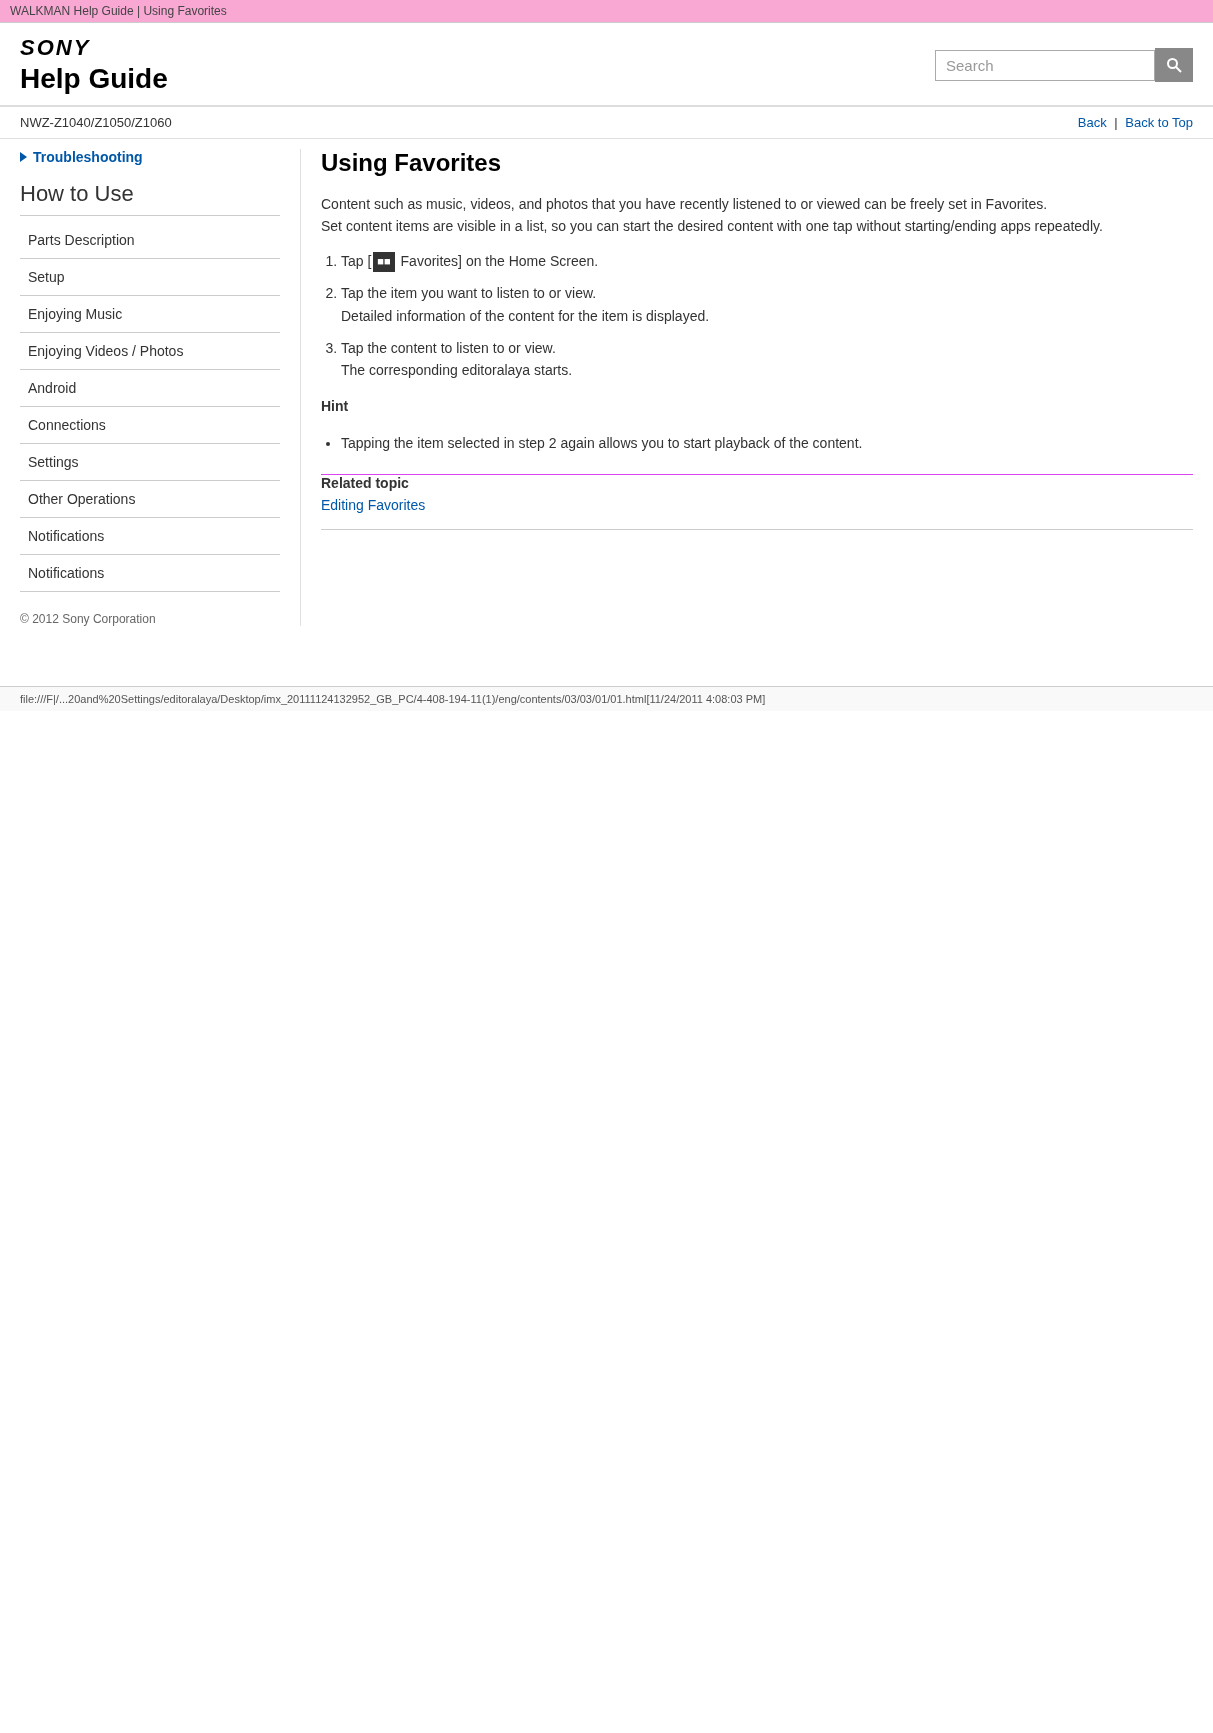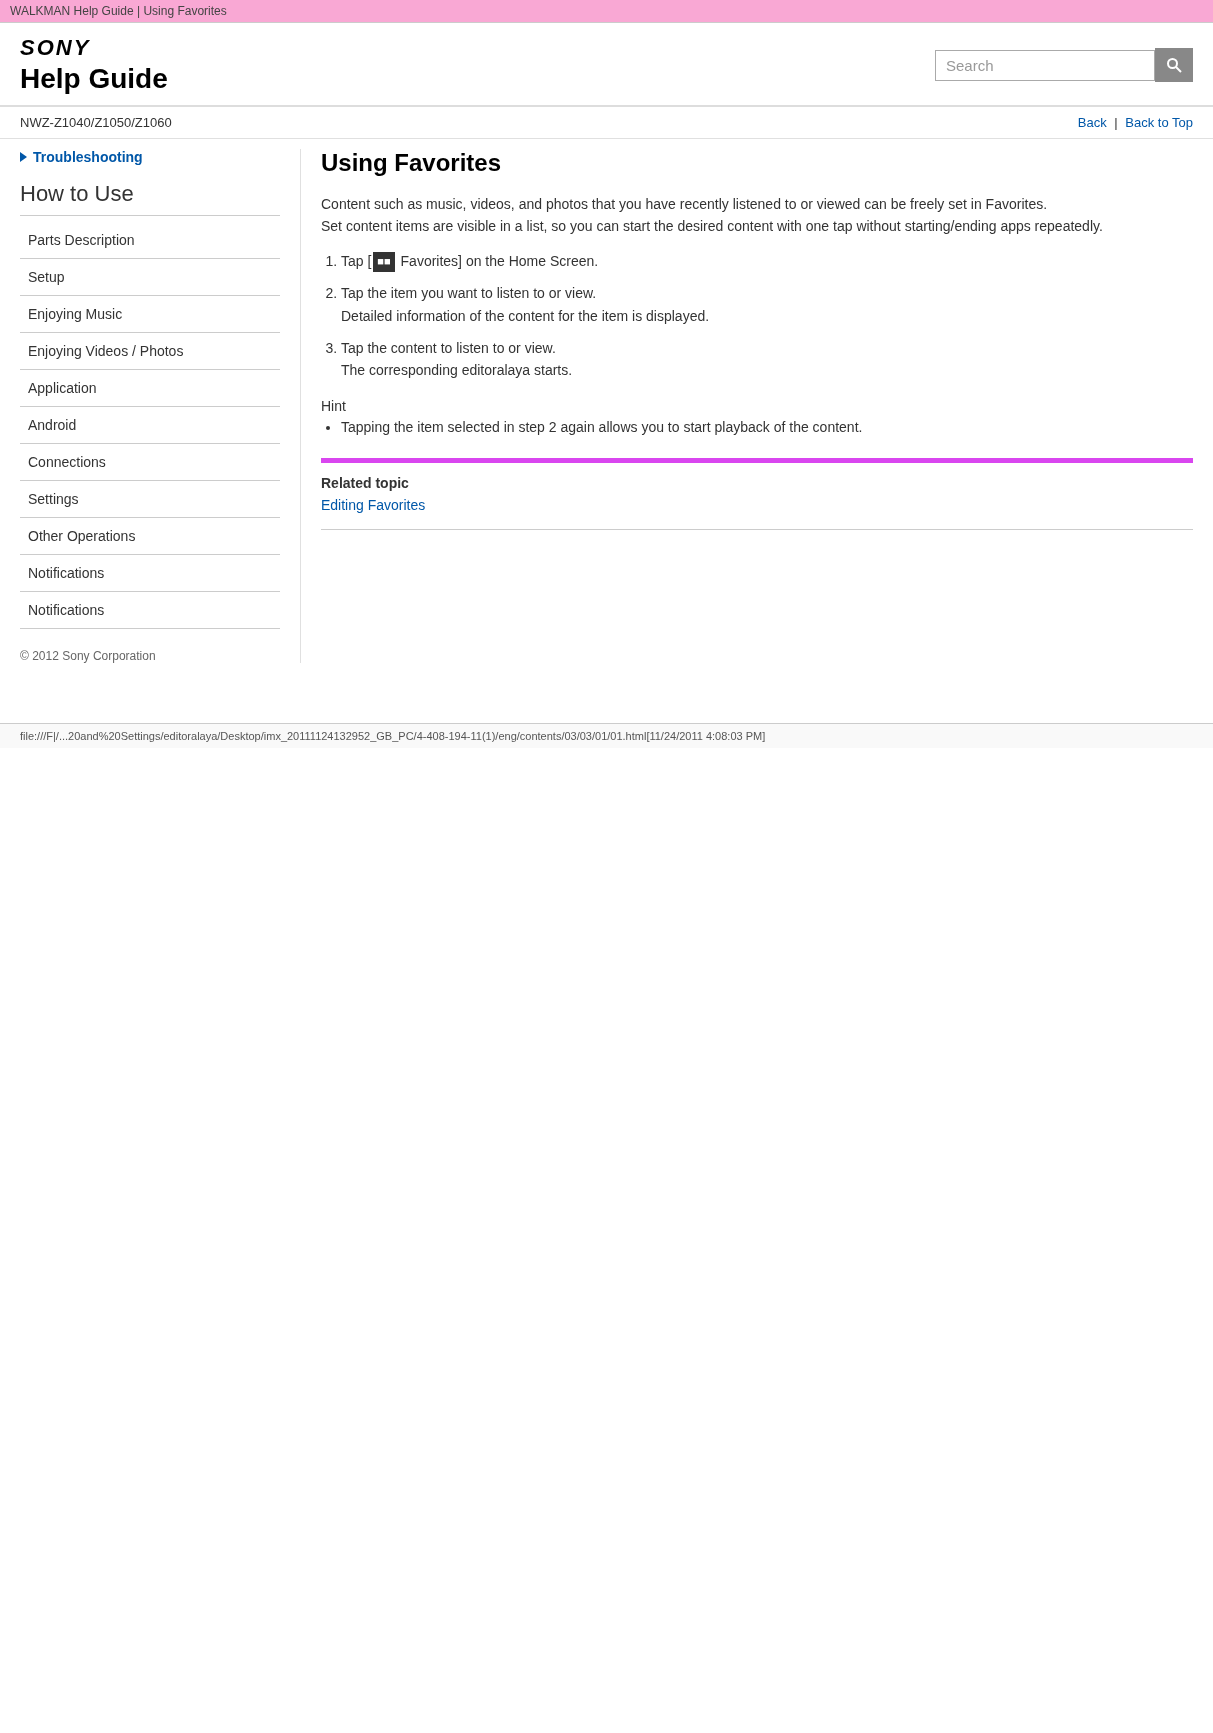--- a/index.html
+++ b/index.html
@@ -165,34 +165,33 @@
       font-size: 11px;
       padding: 1px 4px;
       margin: 0 2px;
       vertical-align: middle;
       font-weight: bold;
     }
     .hint-section {
       margin-top: 16px;
     }
     .hint-label {
-      font-weight: normal;
-      font-size: 14px;
-      margin-bottom: 2px;
+      font-weight: bold;
+      font-size: 14px;
+      margin-bottom: 18px;
     }
     .hint-list {
       list-style: disc;
       margin-left: 20px;
       font-size: 14px;
       line-height: 1.6;
     }
     .related-topic-section {
       margin-top: 20px;
-      padding-top: 12px;
-      border-top: 5px solid #d946ef;
+      border-top: 1px solid #d946ef;
     }
     .related-topic-label {
       font-weight: bold;
       font-size: 14px;
       margin-bottom: 6px;
     }
     .related-topic-link {
       color: #0057a8;
       text-decoration: none;
       font-size: 14px;
@@ -261,23 +260,20 @@
       <li>
         <a href="#">Setup</a>
       </li>
       <li>
         <a href="#">Enjoying Music</a>
       </li>
       <li>
         <a href="#">Enjoying Videos / Photos</a>
       </li>
       <li>
-        <a href="#">Application</a>
-      </li>
-      <li>
         <a href="#">Android</a>
       </li>
       <li>
         <a href="#">Connections</a>
       </li>
       <li>
         <a href="#">Settings</a>
       </li>
       <li>
         <a href="#">Other Operations</a>

